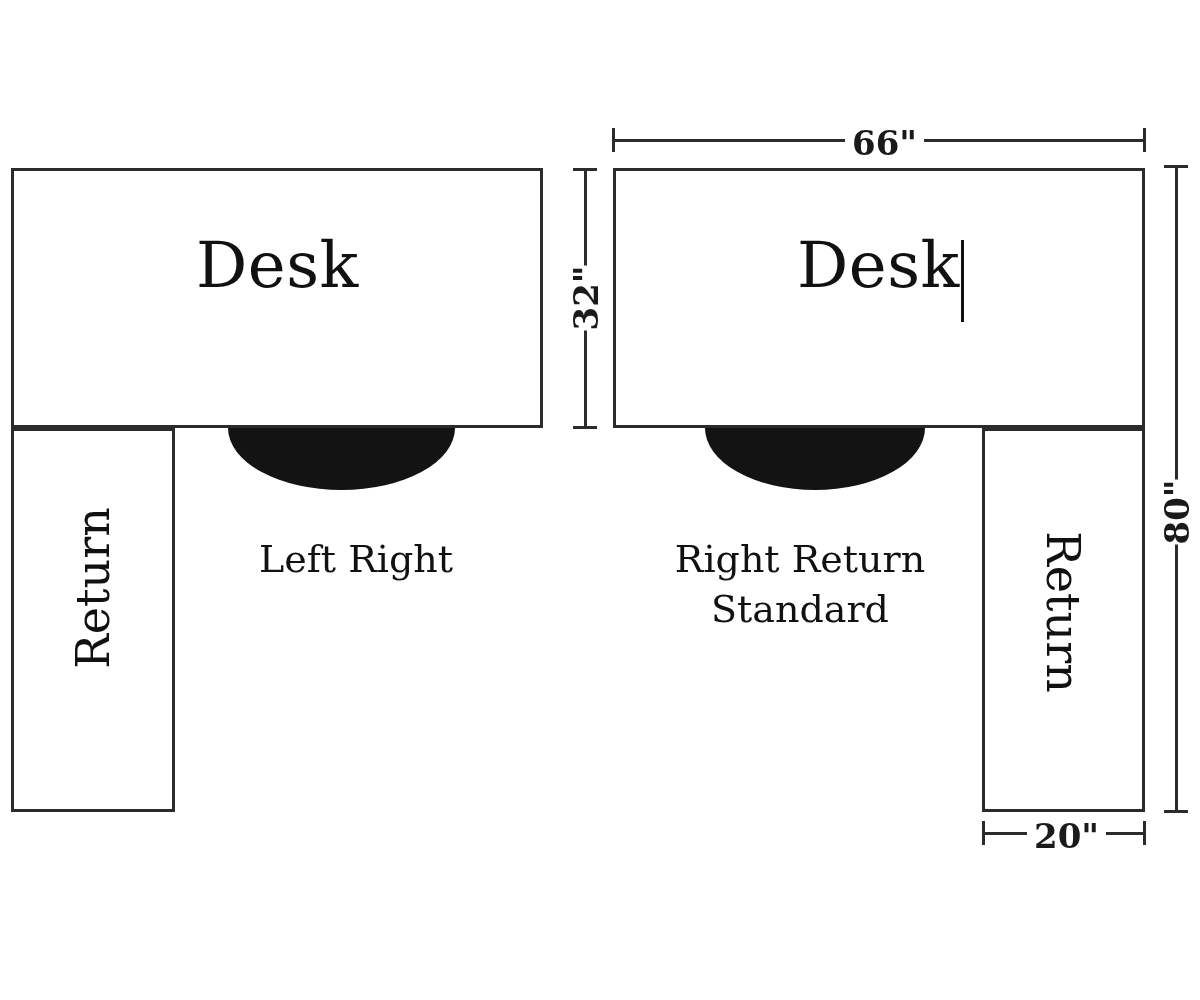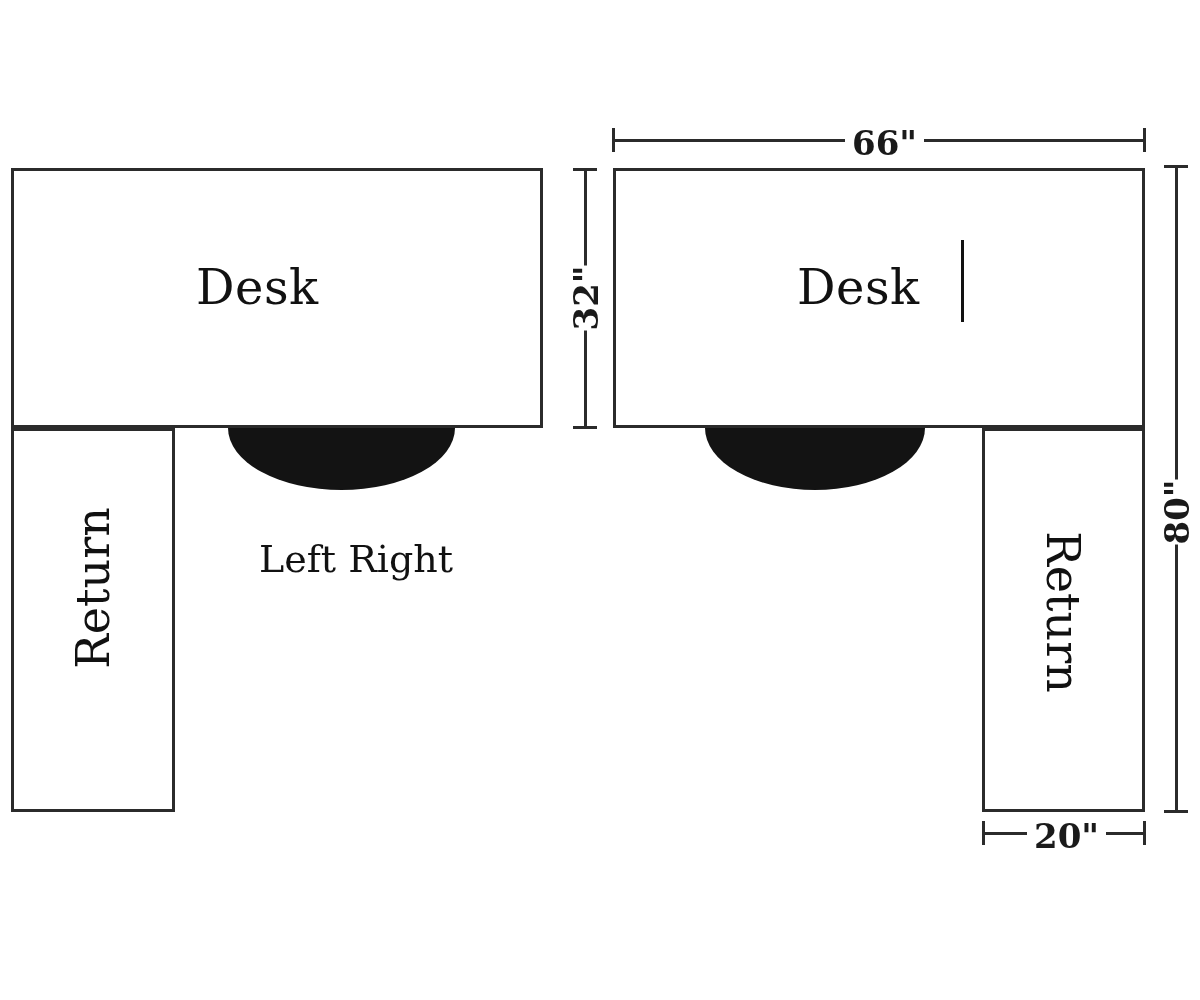--- a/index.html
+++ b/index.html
@@ -40,23 +40,22 @@
   }
 
   
   .lbl {
     position: absolute;
     white-space: nowrap;
     color: #111111;
     line-height: 1.05;
   }
   .lbl-desk {
-    font-size: 48px;
+    font-size: 64px;
     letter-spacing: 0.5px;
-    margin-top: 30px;
   }
   .lbl-caption {
     font-size: 38px;
     text-align: center;
   }
   .lbl-return-rot {
     font-size: 46px;
     transform-origin: 50% 50%;
   }
   .rot-ccw { transform: translate(-50%, -50%) rotate(-90deg); }
@@ -125,20 +124,22 @@
 
   <div class="lbl lbl-desk" style="left:797px; top:232px;">Desk</div>
   <div class="caret" style="left:961px; top:240px; height:82px;"></div>
 
   <div class="chair" style="left:705px; top:428px; width:220px; height:62px;"></div>
 
   <div class="shape" style="left:982px; top:428px; width:163px; height:384px;"></div>
 
   <div class="lbl lbl-return-rot rot-cw" style="left:1063px; top:612px;">Return</div>
 
+  <div class="lbl lbl-caption" style="left:660px; top:540px; width:280px;">Right Return</div>
+  <div class="lbl lbl-caption" style="left:660px; top:590px; width:280px;">Standard</div>
 
   <div class="dim-line-h" style="left:612px; top:139px; width:534px;"></div>
   <div class="tick-v" style="left:612px; top:128px; height:24px;"></div>
   <div class="tick-v" style="left:1143px; top:128px; height:24px;"></div>
   <div class="dim-text" style="left:845px; top:123px;">66"</div>
 
   <div class="dim-line-v" style="left:584px; top:168px; height:260px;"></div>
   <div class="tick-h" style="left:573px; top:168px; width:24px;"></div>
   <div class="tick-h" style="left:573px; top:426px; width:24px;"></div>
   <div class="dim-text dim-text-v rot-ccw" style="left:586px; top:298px;">32"</div>

